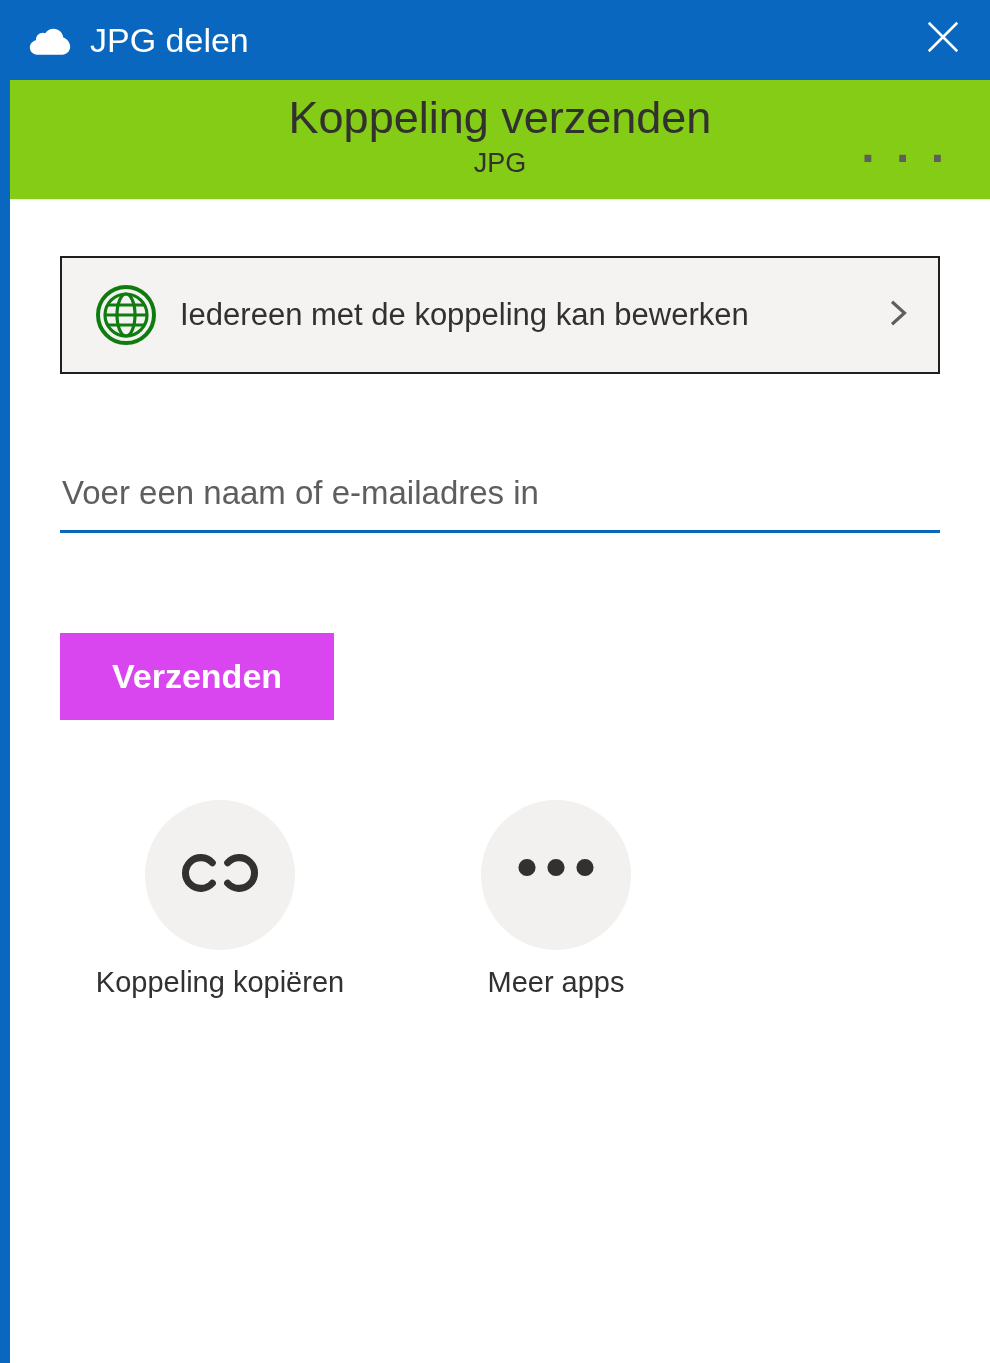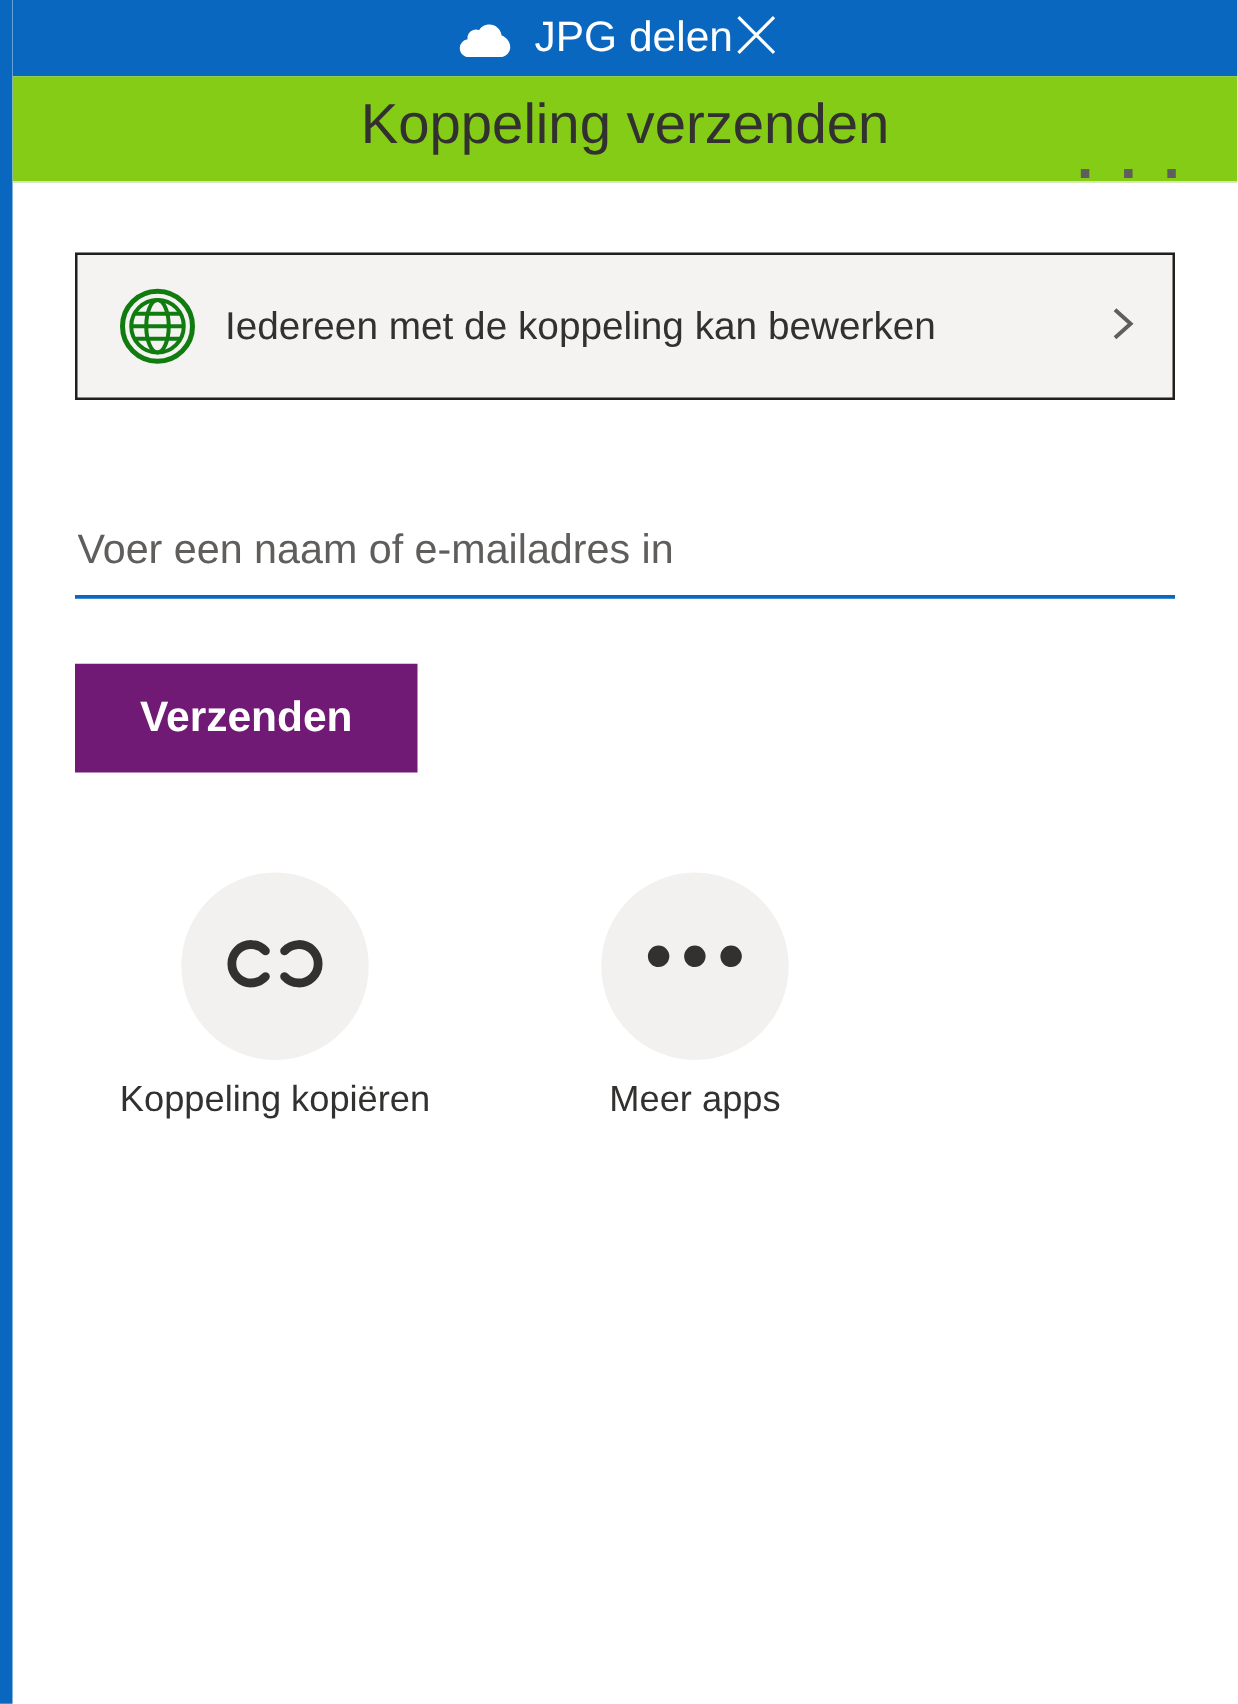--- a/index.html
+++ b/index.html
@@ -6,26 +6,26 @@
   html, body { margin: 0; padding: 0; }
   body {
     width: 990px;
     height: 1363px;
     font-family: "Segoe UI", Arial, sans-serif;
     background: #ffffff;
     color: #323130;
     border-left: 10px solid #0a67bf;
   }
   .titlebar {
-    height: 61px;
+    height: 80px;
     background: #0a67bf;
     color: #ffffff;
     display: flex;
     align-items: center;
-    justify-content: center;
+    justify-content: space-between;
     padding: 0 28px 0 18px;
   }
   .titlebar-left {
     display: flex;
     align-items: center;
     gap: 18px;
   }
   .cloud-icon { width: 44px; height: 30px; }
   .titlebar-title { font-size: 34px; font-weight: 400; }
   .close-btn { font-size: 46px; font-weight: 300; cursor: pointer; line-height: 1; }
@@ -93,22 +93,22 @@
     padding: 10px 2px;
     outline: none;
     resize: none;
     background: transparent;
     font-family: inherit;
     color: #323130;
   }
   .msg-input::placeholder { color: #605e5c; }
 
   .send-btn {
-    margin-top: 52px;
-    background: #701a75;
+    margin-top: 100px;
+    background: #d946ef;
     color: #ffffff;
     border: none;
     font-size: 34px;
     font-weight: 600;
     padding: 24px 52px;
     cursor: pointer;
   }
 
   .actions-row {
     margin-top: 80px;
@@ -161,20 +161,21 @@
   </div>
   <span class="close-btn">
     <svg viewBox="0 0 24 24" width="38" height="38">
       <path stroke="#ffffff" stroke-width="1.6" fill="none" d="M3 3 L21 21 M21 3 L3 21"></path>
     </svg>
   </span>
 </div>
 
 <div class="header">
   <div class="header-title">Koppeling verzenden</div>
+  <div class="header-subtitle">JPG</div>
   <div class="header-more">. . .</div>
 </div>
 
 <div class="content">
 
   <div class="link-settings">
     <span class="globe-wrap">
       <svg viewBox="0 0 64 64" width="64" height="64">
         <circle cx="32" cy="32" r="28" fill="none" stroke="#107c10" stroke-width="4"></circle>
         <circle cx="32" cy="32" r="21" fill="none" stroke="#107c10" stroke-width="3.2"></circle>

